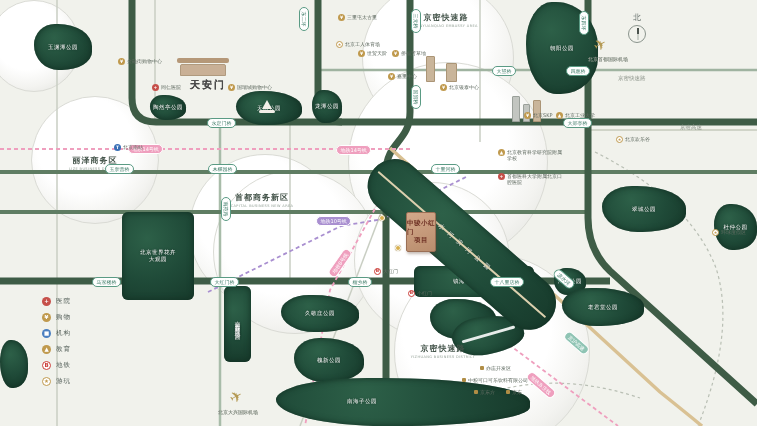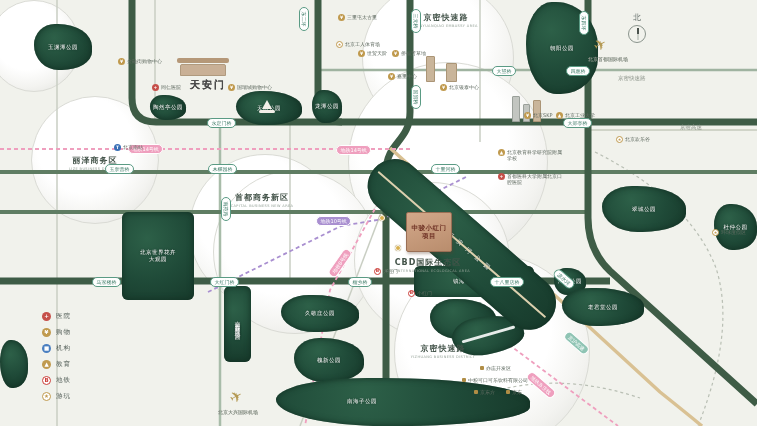--- a/index.html
+++ b/index.html
@@ -40,32 +40,32 @@
   .ic.shopping{background:#c09a4e;}
   .ic.institution{background:#4a7fc0;}
   .ic.education{background:#c09a4e;}
   .ic.leisure{background:#fff;border:1px solid #c09a4e;color:#c09a4e;line-height:5px;font-size:4px;}
   .ic.metro-red{background:#fff;border:1.2px solid #cc3f3a;color:#cc3f3a;line-height:4.6px;font-size:4.5px;}
   .ic.train{background:#3a6fb5;}
   .ic.bullet{width:4px;height:4px;border-radius:1px;background:#b08d45;margin-top:1px;}
   .station-gold{position:absolute;z-index:5;width:6px;height:6px;border-radius:50%;
     background:#d8b04e;border:1px solid #fff;box-shadow:0 0 1px #8a6c20;}
   .maplabel{position:absolute;z-index:5;color:#8a9288;white-space:nowrap;}
-  #project-box{position:absolute;left:406px;top:212px;width:46px;height:40px;z-index:6;
+  #project-box{position:absolute;left:406px;top:212px;width:30px;height:40px;z-index:6;
     background:linear-gradient(160deg,#d3a88a,#b98d6d);border:1px solid #9a6f55;border-radius:2px;
     display:flex;flex-direction:column;align-items:center;justify-content:center;
     box-shadow:1px 2px 3px rgba(90,60,40,.35);}
   #project-box span{font-size:6.5px;font-weight:bold;color:#6e3124;line-height:1.3;letter-spacing:.5px;}
   #compass{position:absolute;left:626px;top:12px;z-index:5;text-align:center;width:22px;}
   #compass .n{font-size:8px;color:#6b7570;}
   .compass-circle{width:18px;height:18px;border:1px solid #8a948c;border-radius:50%;margin:2px auto 0;position:relative;}
   .compass-needle{position:absolute;left:8px;top:2px;width:1.5px;height:12px;
     background:linear-gradient(#4a524c 50%,#c9cec7 50%);}
   .plane{position:absolute;z-index:5;color:#b59a54;font-size:15px;transform:rotate(-28deg);}
-  #legend{position:absolute;left:42px;top:312px;z-index:6;}
+  #legend{position:absolute;left:42px;top:297px;z-index:6;}
   .lg-item{display:flex;align-items:center;gap:5px;margin-bottom:7px;}
   .lg-item .ic{width:9px;height:9px;line-height:9px;font-size:5.5px;}
   .lg-item .ic.leisure{line-height:7px;}
   .lg-item .ic.metro-red{line-height:6px;}
   .lg-txt{font-size:6.5px;color:#55605a;letter-spacing:1px;}
   .illus{position:absolute;z-index:4;}
   .gate-body{width:46px;height:12px;background:#c9b096;border-radius:2px 2px 0 0;border:1px solid #b09a7e;}
   .gate-roof{width:52px;height:5px;background:#b59878;border-radius:2px;margin:0 0 1px -3px;}
   .tower{position:absolute;bottom:0;background:#c9b59a;border:1px solid #ab9576;border-radius:1px 1px 0 0;}
   .tower.gray{background:#c2c5c0;border-color:#9aa09a;}
@@ -240,24 +240,20 @@
       <div class="nm">丽泽商务区</div>
       <div class="en">LIZE BUSINESS DISTRICT</div>
     </div>
     <div class="district" style="left: 262px; top: 192px;">
       <div class="nm">首都商务新区</div>
       <div class="en">CAPITAL BUSINESS NEW AREA</div>
     </div>
     <div class="district" style="left: 446px; top: 12px;">
       <div class="nm">京密快速路</div>
       <div class="en">SANYUANQIAO EMBASSY AREA</div>
-    </div>
-    <div class="district" style="left: 428px; top: 257px;">
-      <div class="nm">CBD国际生态区</div>
-      <div class="en">CBD INTERNATIONAL ECOLOGICAL AREA</div>
     </div>
     <div class="district" style="left: 443px; top: 343px;">
       <div class="nm">京密快速路</div>
       <div class="en">YIZHUANG BUSINESS DISTRICT</div>
     </div>
     <div class="pill p-road" style="left: 292px; top: 14px; transform: rotate(90deg);">东二环</div>
     <div class="pill p-road" style="left: 404px; top: 16px; transform: rotate(90deg);">三元桥</div>
     <div class="pill p-road" style="left: 404px; top: 92px; transform: rotate(90deg);">国贸桥</div>
     <div class="pill p-road" style="left: 572px; top: 18px; transform: rotate(90deg);">东四环</div>
     <div class="pill p-road" style="left: 214px; top: 204px; transform: rotate(90deg);">南苑路</div>

